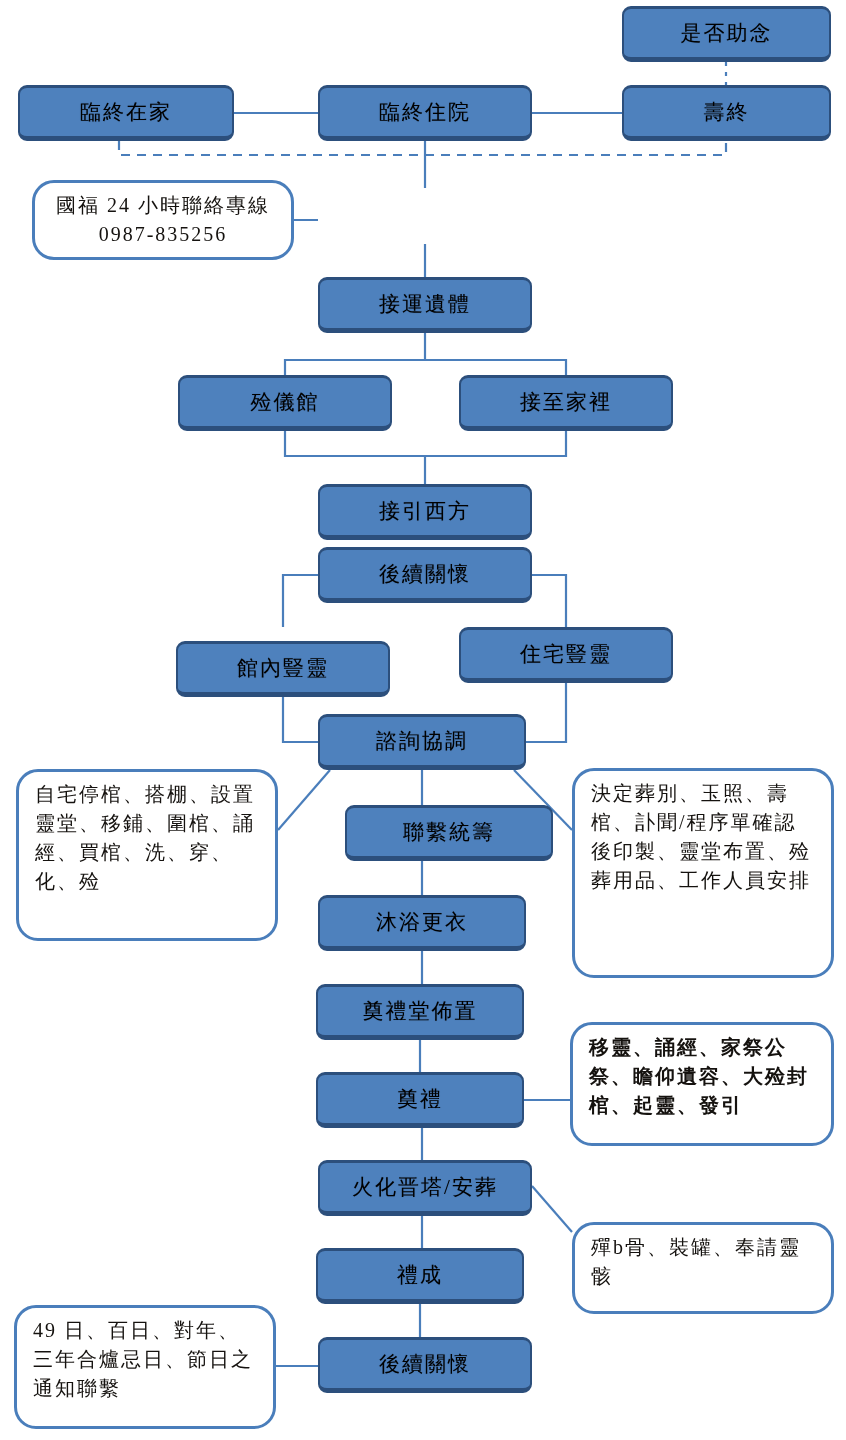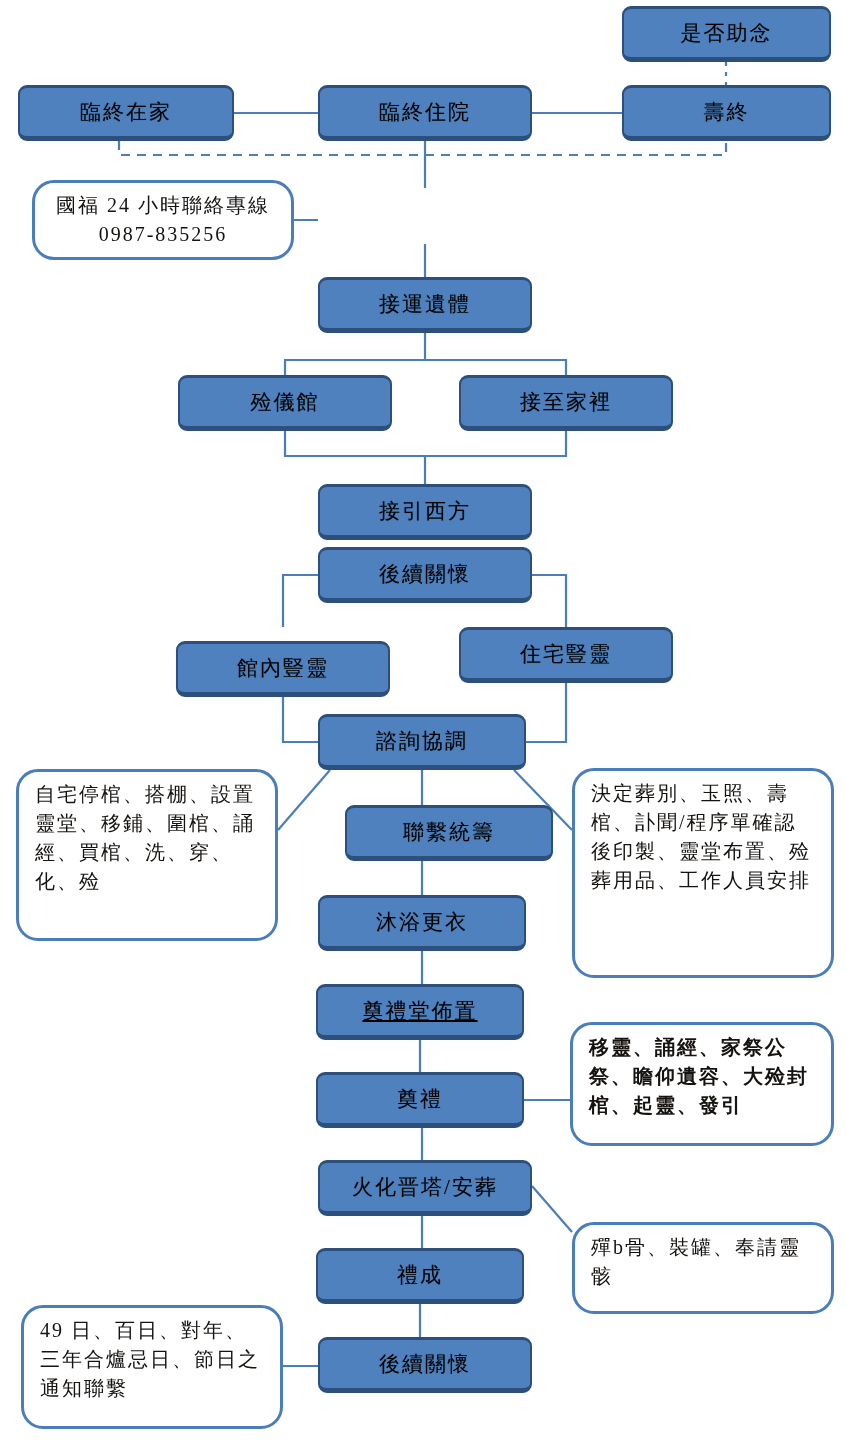--- a/index.html
+++ b/index.html
@@ -143,21 +143,21 @@
   <div class="node proc" style="left:176px; top:627px; width:214px; height:56px;margin-top:14px;">館內豎靈</div>
 
   <div class="node proc" style="left:459px; top:627px; width:214px; height:56px;">住宅豎靈</div>
 
   <div class="node proc" style="left:318px; top:714px; width:208px; height:56px;">諮詢協調</div>
 
   <div class="node proc" style="left:318px; top:805px; width:208px; height:56px;margin-left:27px;">聯繫統籌</div>
 
   <div class="node proc" style="left:318px; top:895px; width:208px; height:56px;">沐浴更衣</div>
 
-  <div class="node proc" style="left:316px; top:984px; width:208px; height:56px;text-decoration:underline;">奠禮堂佈置</div>
+  <div class="node proc" style="left:316px; top:984px; width:208px; height:56px;">奠禮堂佈置</div>
 
   <div class="node proc" style="left:316px; top:1072px; width:208px; height:56px;">奠禮</div>
 
   <div class="node proc" style="left:318px; top:1160px; width:214px; height:56px;">火化晋塔/安葬</div>
 
   <div class="node proc" style="left:316px; top:1248px; width:208px; height:56px;">禮成</div>
 
   <div class="node proc" style="left:318px; top:1337px; width:214px; height:56px;">後續關懷</div>
 
   <div class="node note center" style="left:24px; top:180px; width:262px; height:80px;margin-left:8px;">
@@ -174,17 +174,17 @@
   </div>
 
   <div class="node note" style="left:570px; top:1022px; width:264px; height:124px;font-weight:bold;">
     <span class="note-inner">移靈、誦經、家祭公祭、瞻仰遺容、大殓封棺、起靈、發引</span>
   </div>
 
   <div class="node note" style="left:572px; top:1222px; width:262px; height:92px;">
     <span class="note-inner">殫b骨、裝罐、奉請靈骸</span>
   </div>
 
-  <div class="node note" style="left:14px; top:1305px; width:262px; height:124px;margin-left:7px;">
+  <div class="node note" style="left:14px; top:1305px; width:262px; height:124px;">
     <span class="note-inner">49 日、百日、對年、三年合爐忌日、節日之通知聯繫</span>
   </div>
 
 </div>
 
 </body></html>

